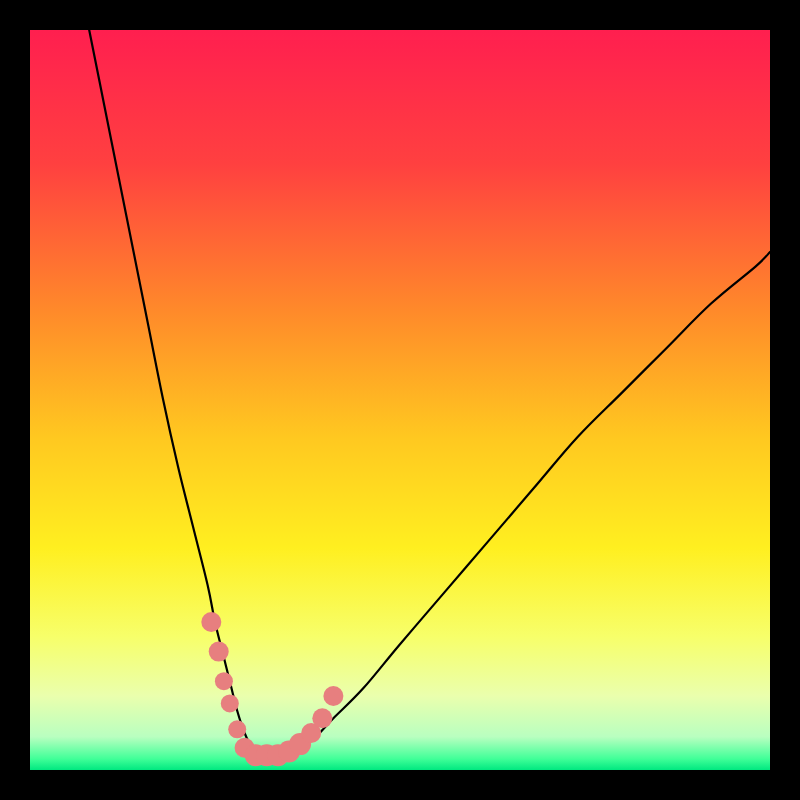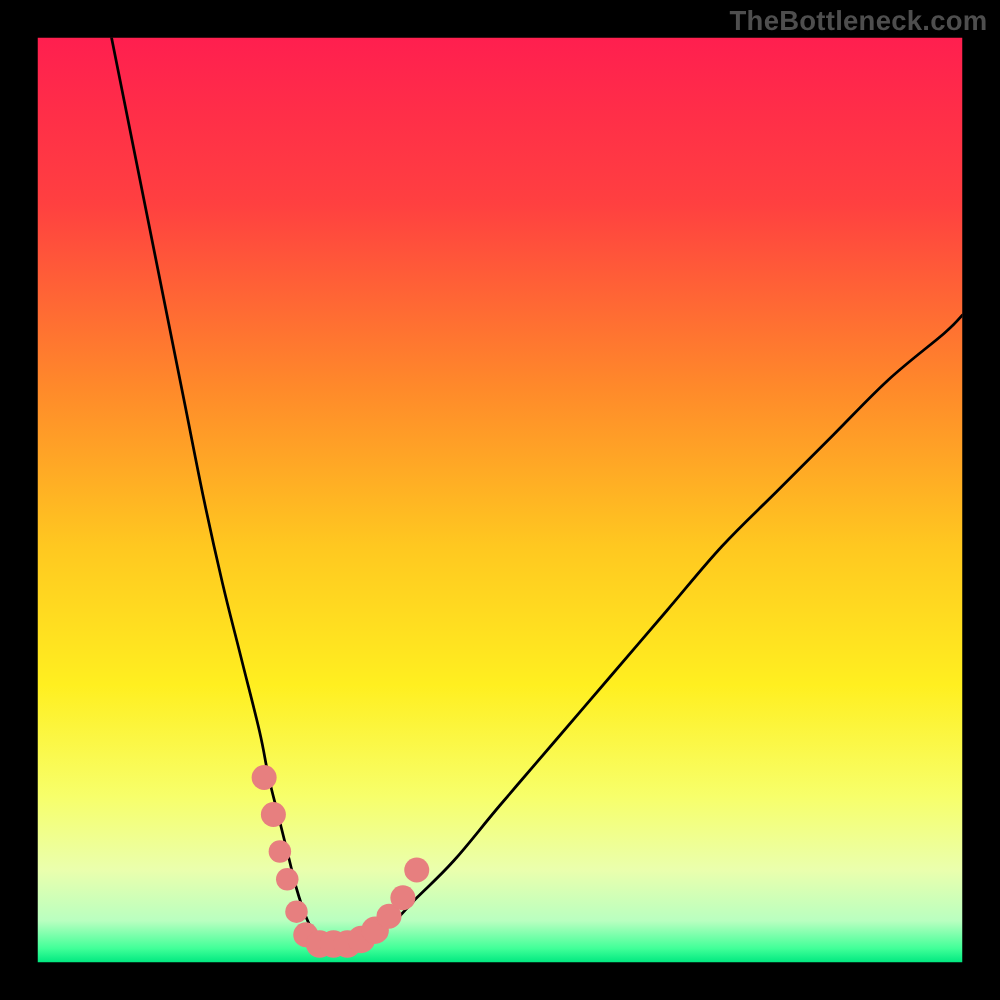--- a/index.html
+++ b/index.html
@@ -35,21 +35,20 @@
     top: 30px;
     width: 740px;
     height: 740px;
   }
   svg { display: block; }
 </style>
 </head>
 <body>
 
 <div class="frame">
-  <div class="watermark">TheBottleneck.com</div>
   <div class="plot">
     <svg id="svg" width="740" height="740" viewBox="0 0 740 740">
         <defs>
           <linearGradient id="bg" x1="0" y1="0" x2="0" y2="1">
             <stop offset="0%" stop-color="#ff1f4f"></stop>
             <stop offset="18%" stop-color="#ff4040"></stop>
             <stop offset="38%" stop-color="#ff8a2a"></stop>
             <stop offset="55.00000000000001%" stop-color="#ffc820"></stop>
             <stop offset="70%" stop-color="#ffef20"></stop>
             <stop offset="82%" stop-color="#f7ff6a"></stop>

